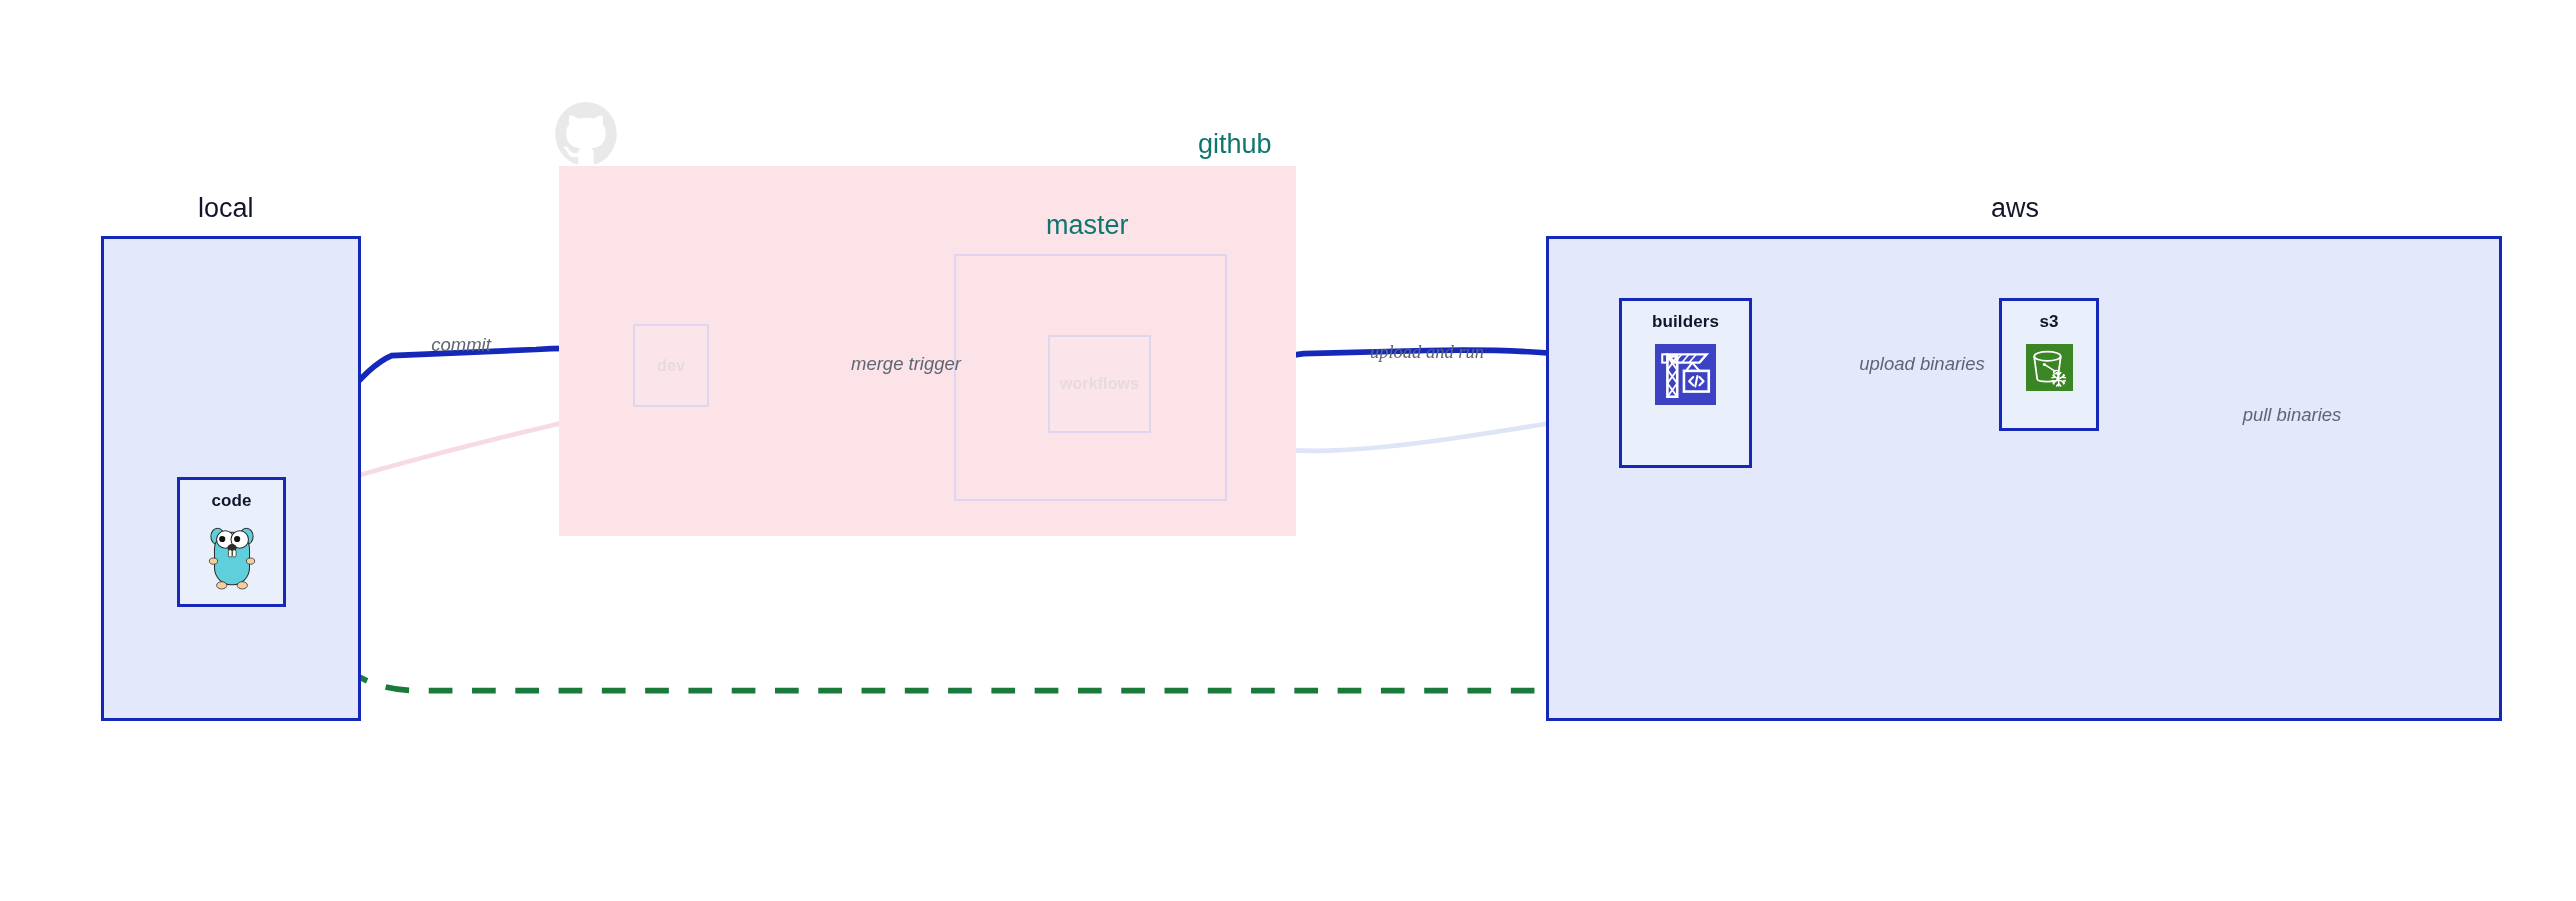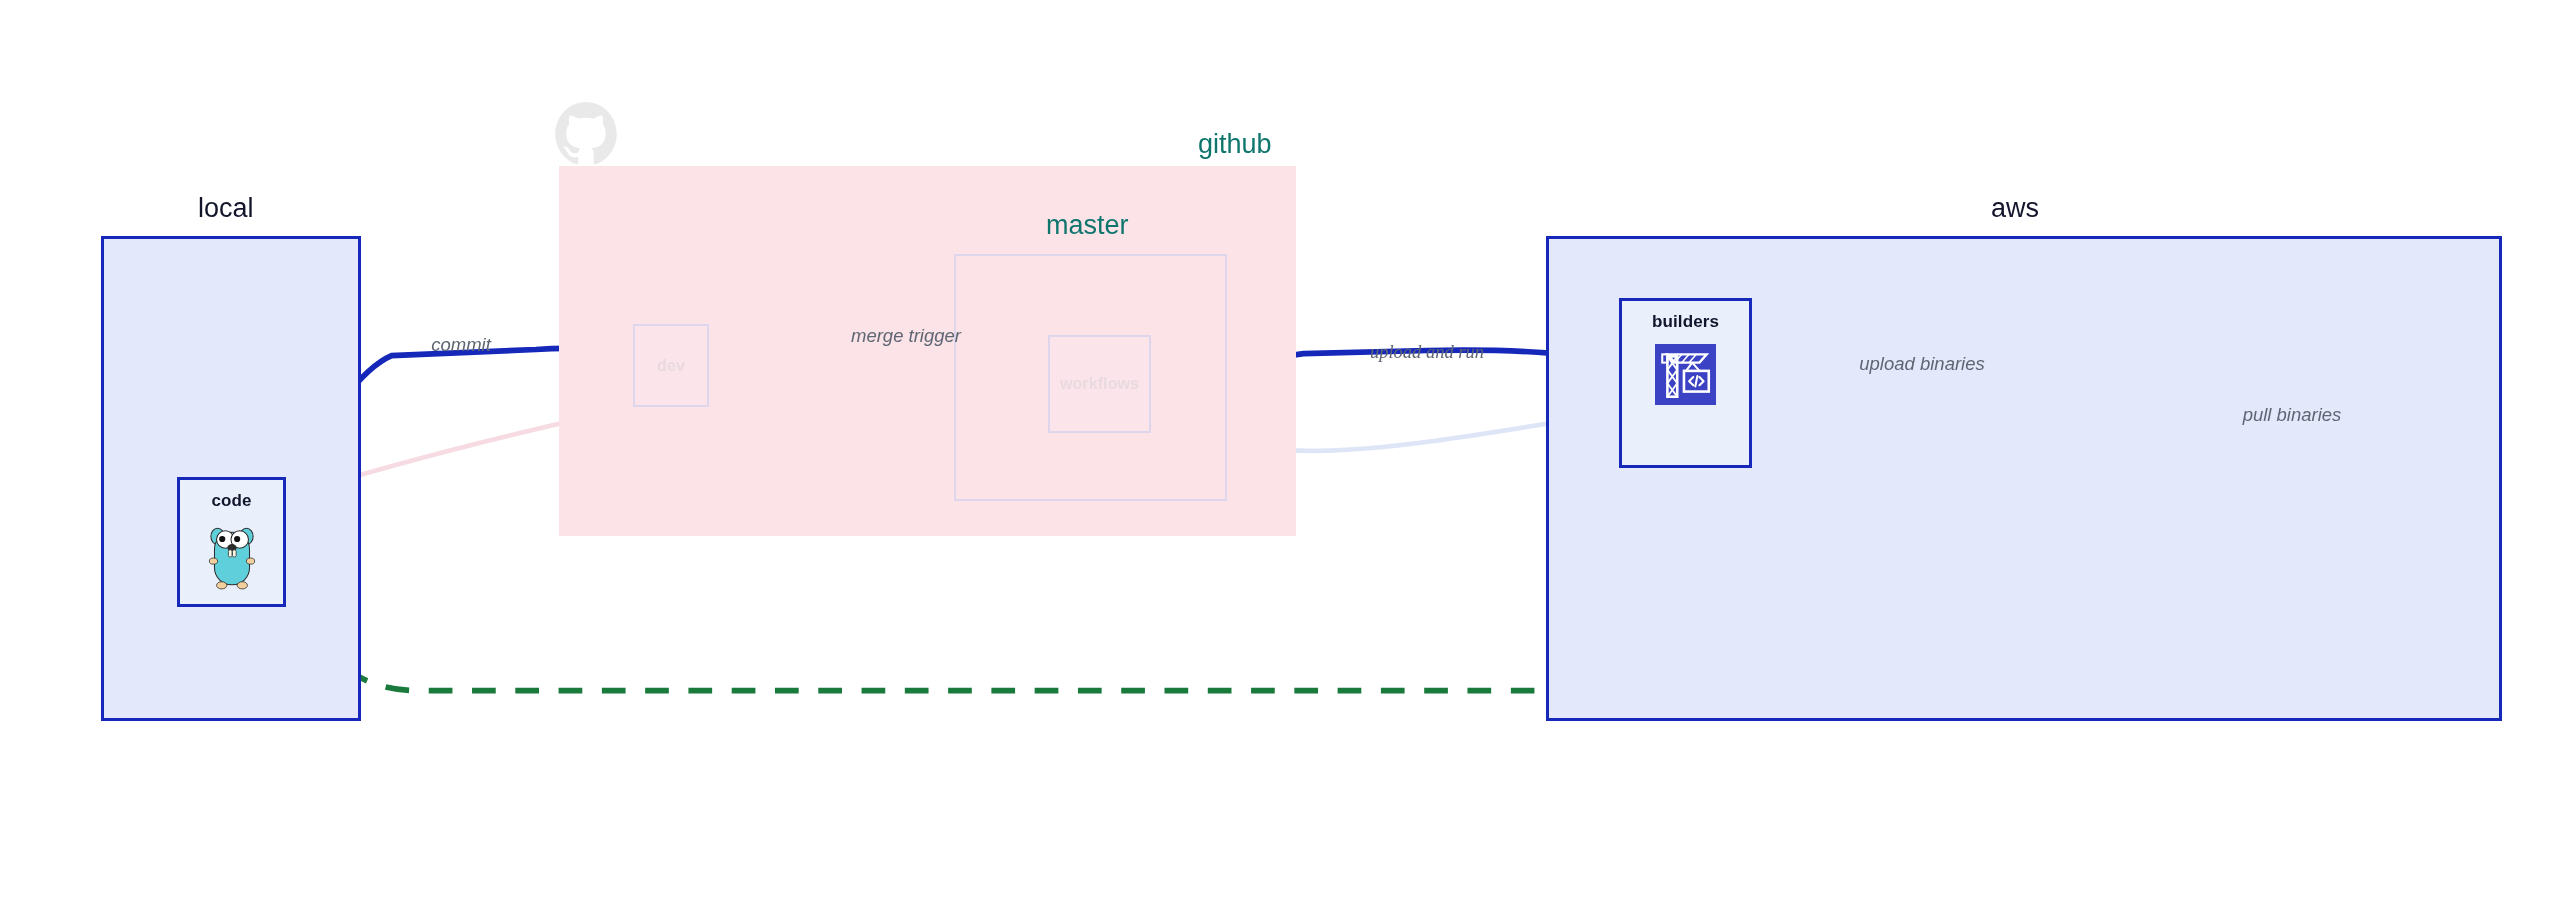--- a/index.html
+++ b/index.html
@@ -230,25 +230,47 @@
         <path d="M38,36 L52,20 M52,36 L66,20 M66,36 L80,20" stroke="#ffffff" stroke-width="3" fill="none"></path>
 
         <path d="M72,36 L60,52 M72,36 L86,52" stroke="#ffffff" stroke-width="4" fill="none"></path>
 
         <rect x="56" y="52" width="48" height="40" fill="none" stroke="#ffffff" stroke-width="5"></rect>
         <path d="M74,64 L66,72 L74,80 M86,64 L94,72 L86,80 M82,62 L78,82" stroke="#ffffff" stroke-width="4" fill="none" stroke-linecap="round" stroke-linejoin="round"></path>
       </svg>
     </span>
   </div>
 
+  <div class="node" style="left:1999px; top:298px; width:100px; height:133px;">
+    <span class="node-label">s3</span>
+    <span class="node-icon">
+      <svg width="47" height="47" viewBox="0 0 92 92">
+        <rect x="0" y="0" width="92" height="92" fill="#3a8524"></rect>
+
+        <ellipse cx="42" cy="24" rx="26" ry="9" fill="none" stroke="#ffffff" stroke-width="3.5"></ellipse>
+        <path d="M16,24 L22,69 C24,75 60,75 62,69 L68,24" fill="none" stroke="#ffffff" stroke-width="3.5"></path>
+
+        <path d="M36,40 L58,54" stroke="#ffffff" stroke-width="3" fill="none"></path>
+        <circle cx="36" cy="40" r="3" fill="#ffffff"></circle>
+        <ellipse cx="59" cy="55" rx="5" ry="3.5" fill="none" stroke="#ffffff" stroke-width="2.5"></ellipse>
+
+        <g stroke="#ffffff" stroke-width="3" stroke-linecap="round">
+          <path d="M64,56 L64,82 M53,62 L75,76 M53,76 L75,62"></path>
+          <path d="M64,60 L60,56 M64,60 L68,56 M64,78 L60,82 M64,78 L68,82"></path>
+          <path d="M56,65 L54,60 M56,65 L51,66 M72,73 L77,72 M72,73 L74,78"></path>
+          <path d="M56,73 L51,72 M56,73 L54,78 M72,65 L74,60 M72,65 L77,66"></path>
+        </g>
+      </svg>
+    </span>
+  </div>
 
 
   <div class="edge-label" style="left:417px; top:345px;">commit</div>
 
-  <div class="edge-label" style="left:862px; top:336px;">merge trigger</div>
+  <div class="edge-label" style="left:862px; top:364px;">merge trigger</div>
 
   <div class="edge-label" style="left:1383px; top:352px;font-family:Liberation Serif, serif;">upload and run</div>
 
   <div class="edge-label" style="left:1878px; top:364px;">upload binaries</div>
 
   <div class="edge-label" style="left:2248px; top:415px;">pull binaries</div>
 
 
 </div>
 

